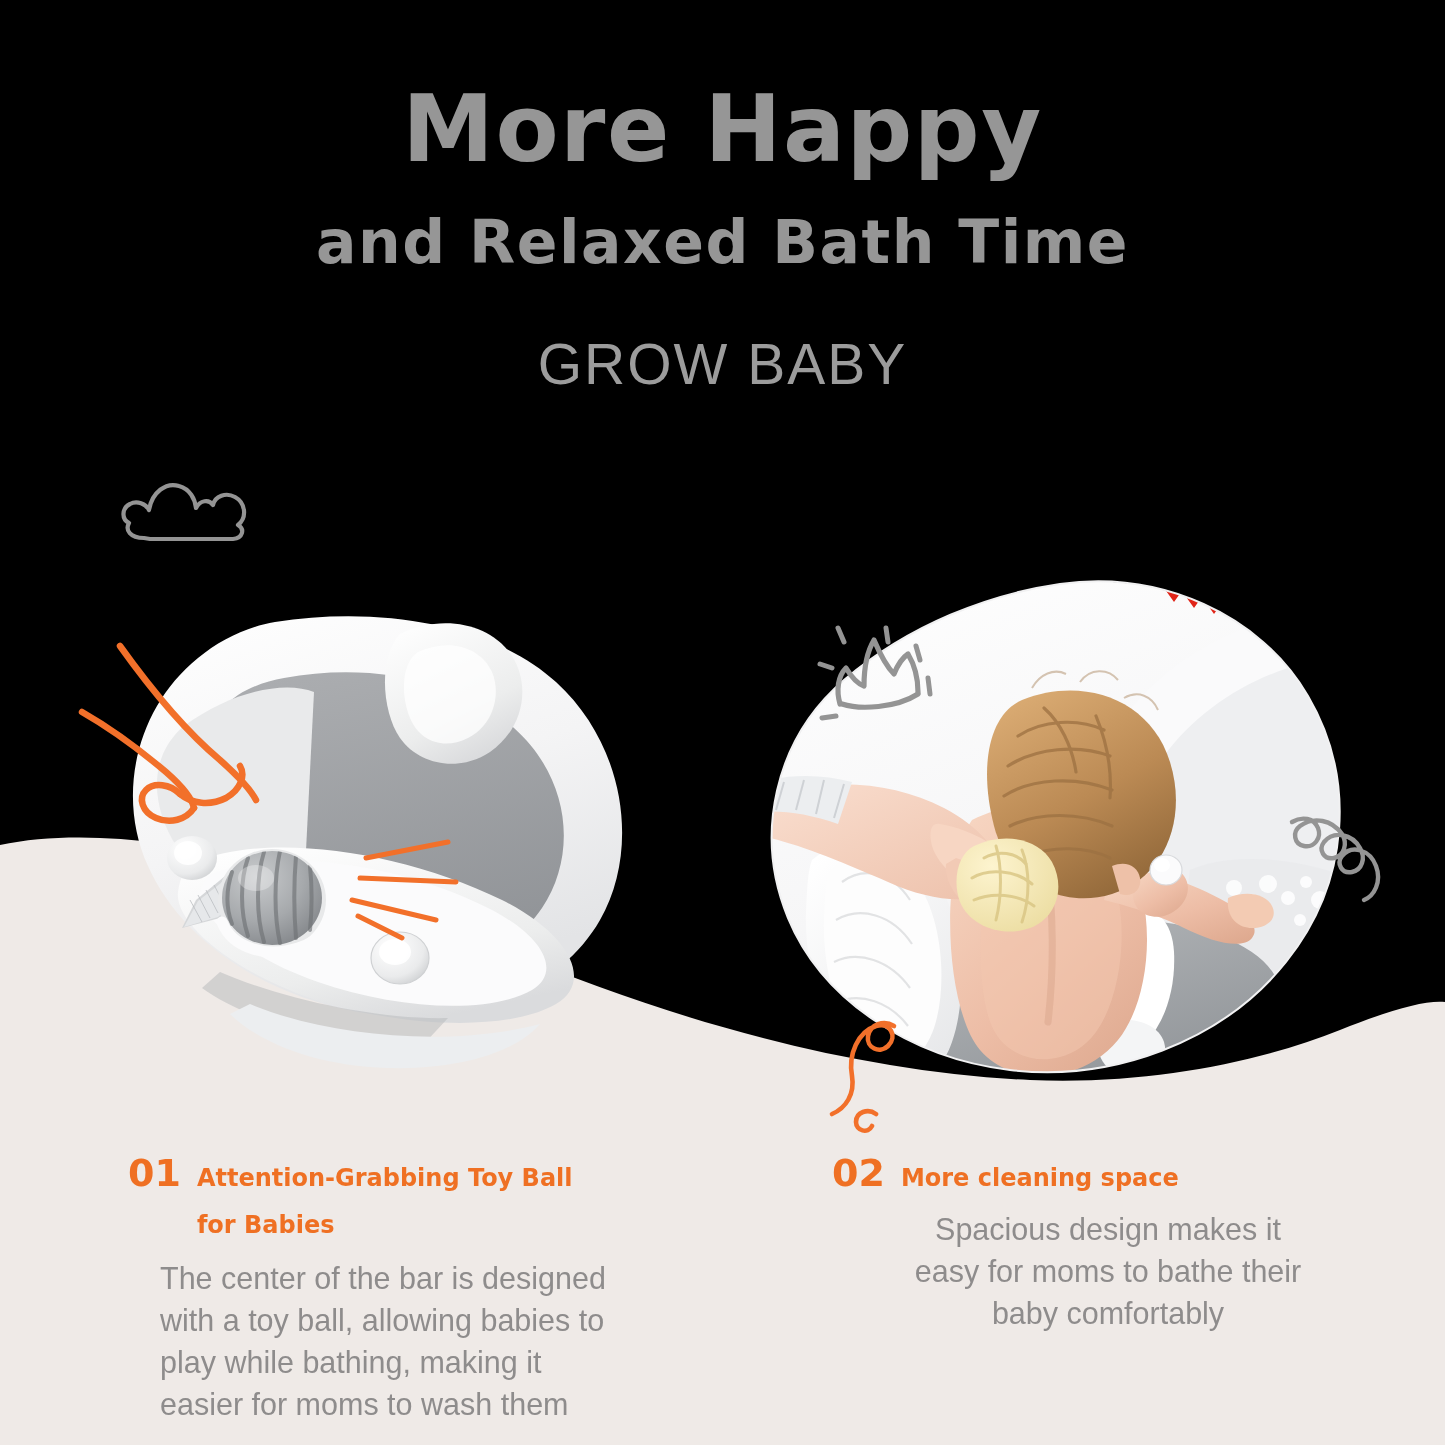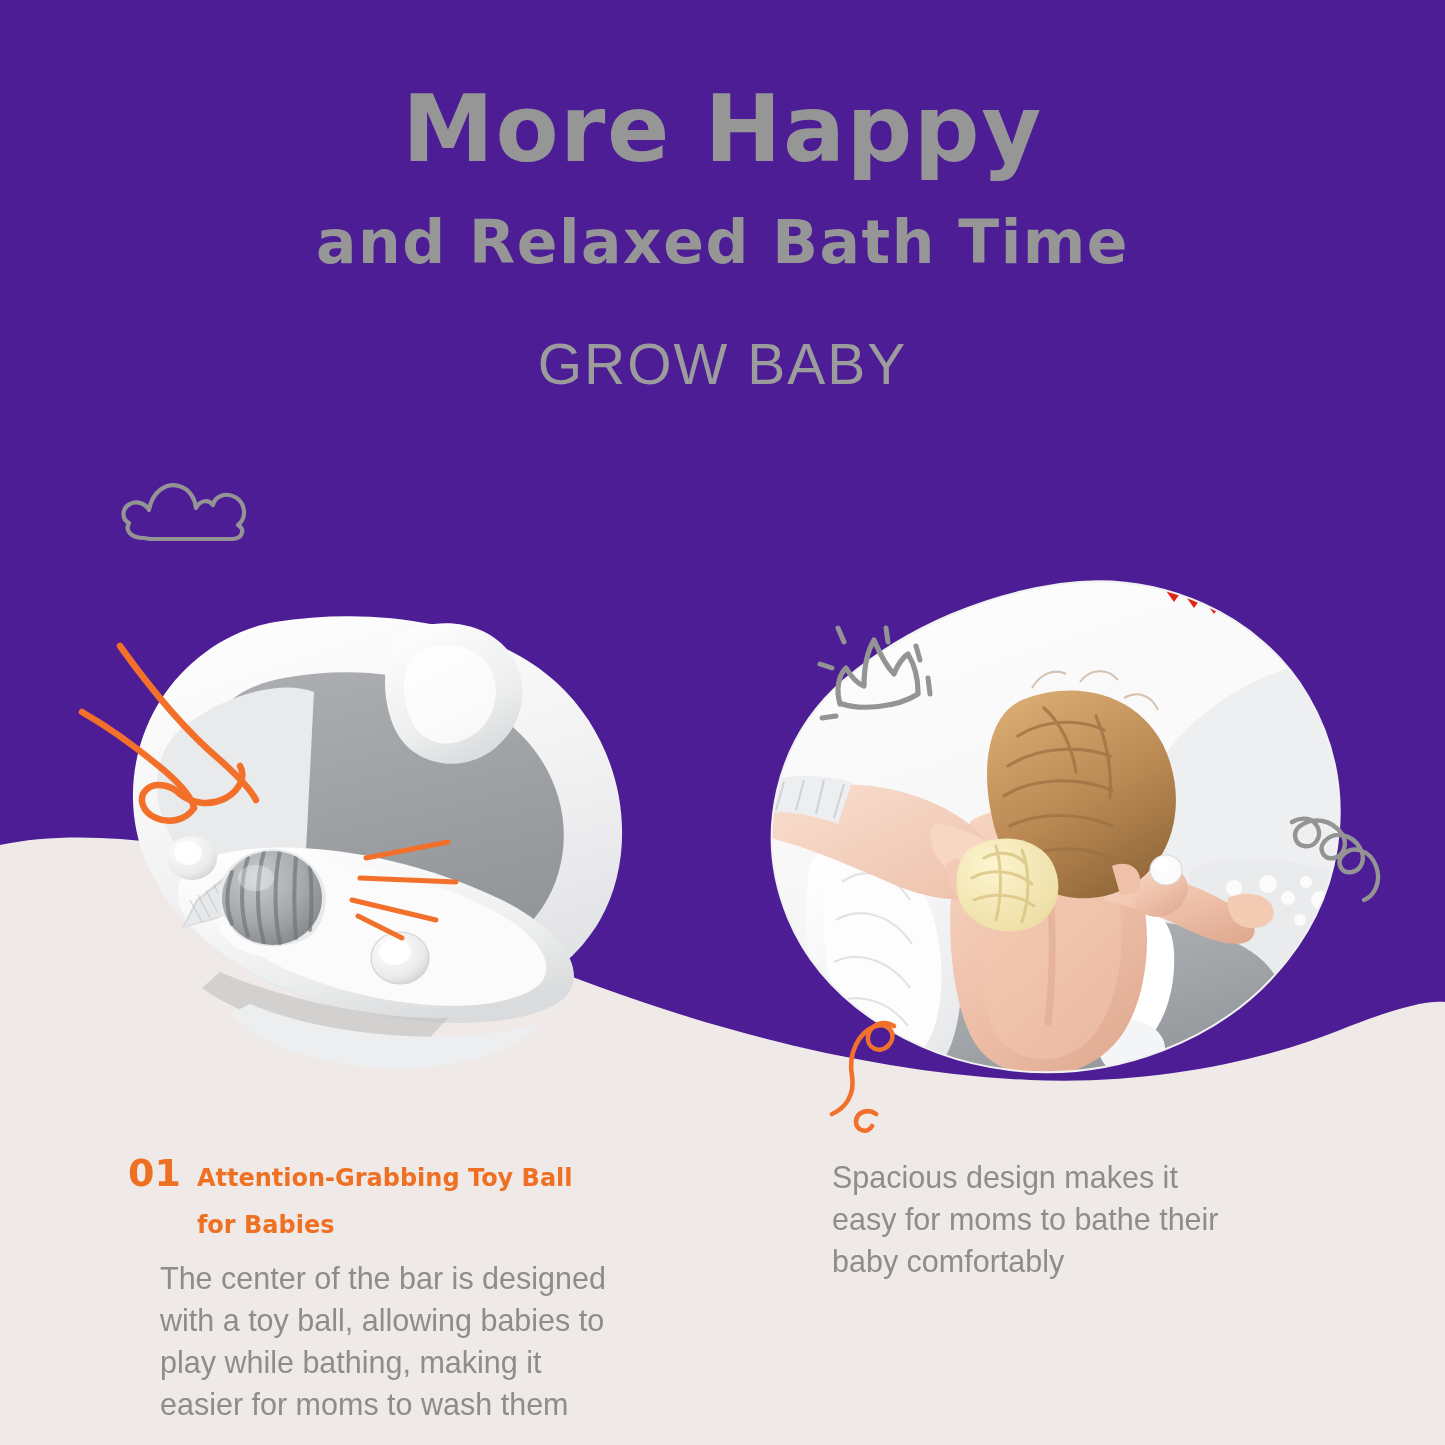--- a/index.html
+++ b/index.html
@@ -8,21 +8,21 @@
     padding: 0;
     background: #ffffff;
   }
   body {
     font-family: "Liberation Sans", sans-serif;
   }
   .canvas {
     position: relative;
     width: 1445px;
     height: 1445px;
-    background: #4c1d95;
+    background: #000000;
     overflow: hidden;
   }
 
   
   .bg-beige {
     position: absolute;
     left: 0;
     top: 0;
     width: 1445px;
     height: 1445px;
@@ -164,22 +164,24 @@
     font-family: "Liberation Sans", sans-serif;
     font-size: 30.5px;
     line-height: 42px;
     margin-top: 8px;
   }
   .feature-left .feature-body {
     margin-left: 32px;
     width: 455px;
   }
   .feature-right .feature-body {
+    margin-left: 76px;
     width: 400px;
     margin-top: 6px;
+    text-align: center;
   }
 </style>
 </head>
 <body>
 
 <div class="canvas">
 
   <svg class="bg-beige" viewBox="0 0 1445 1445" aria-hidden="true">
     <path d="M0,845
              C120,820 300,860 470,935
@@ -507,18 +509,22 @@
 
     <div class="feature feature-left">
       <div class="feature-head">
         <span class="feature-num">01</span>
         <span class="feature-title">Attention-Grabbing Toy Ball for Babies</span>
       </div>
       <div class="feature-body">The center of the bar is designed with a toy ball, allowing babies to play while bathing, making it easier for moms to wash them</div>
     </div>
 
     <div class="feature feature-right">
+      <div class="feature-head">
+        <span class="feature-num">02</span>
+        <span class="feature-title">More cleaning space</span>
+      </div>
       <div class="feature-body">Spacious design makes it easy for moms to bathe their baby comfortably</div>
     </div>
 
   </div>
 
 </div>
 
 </body></html>

